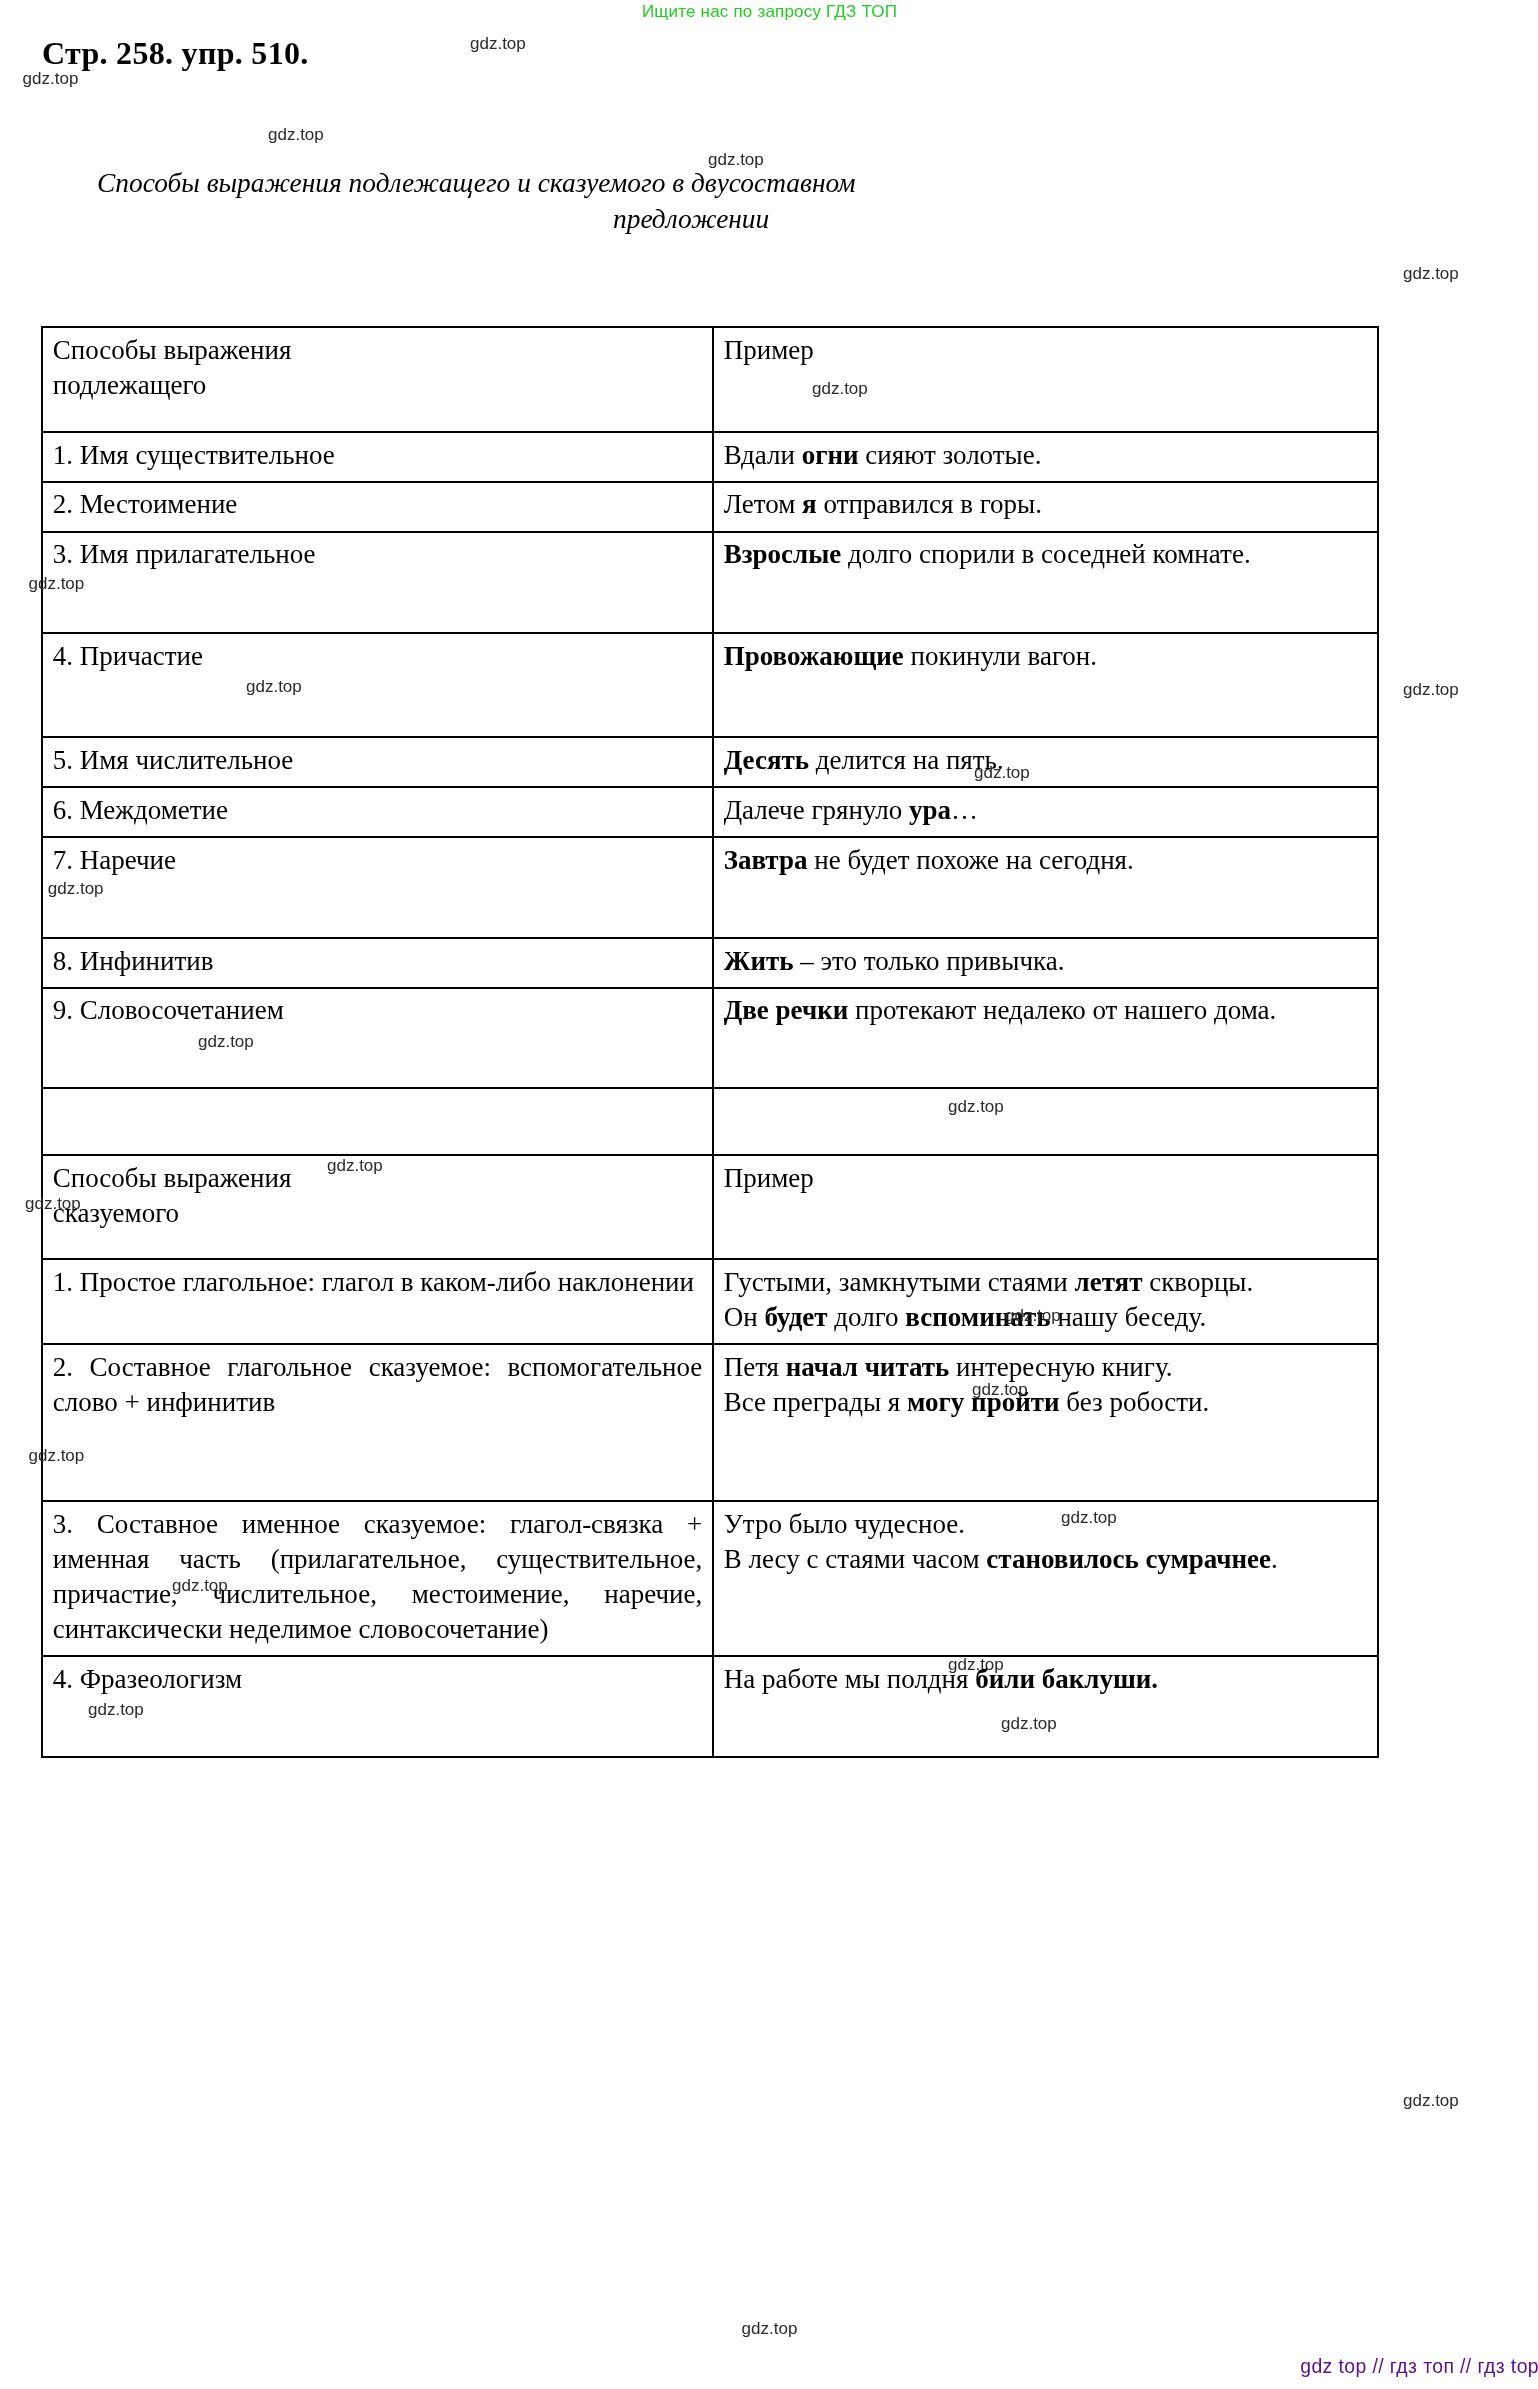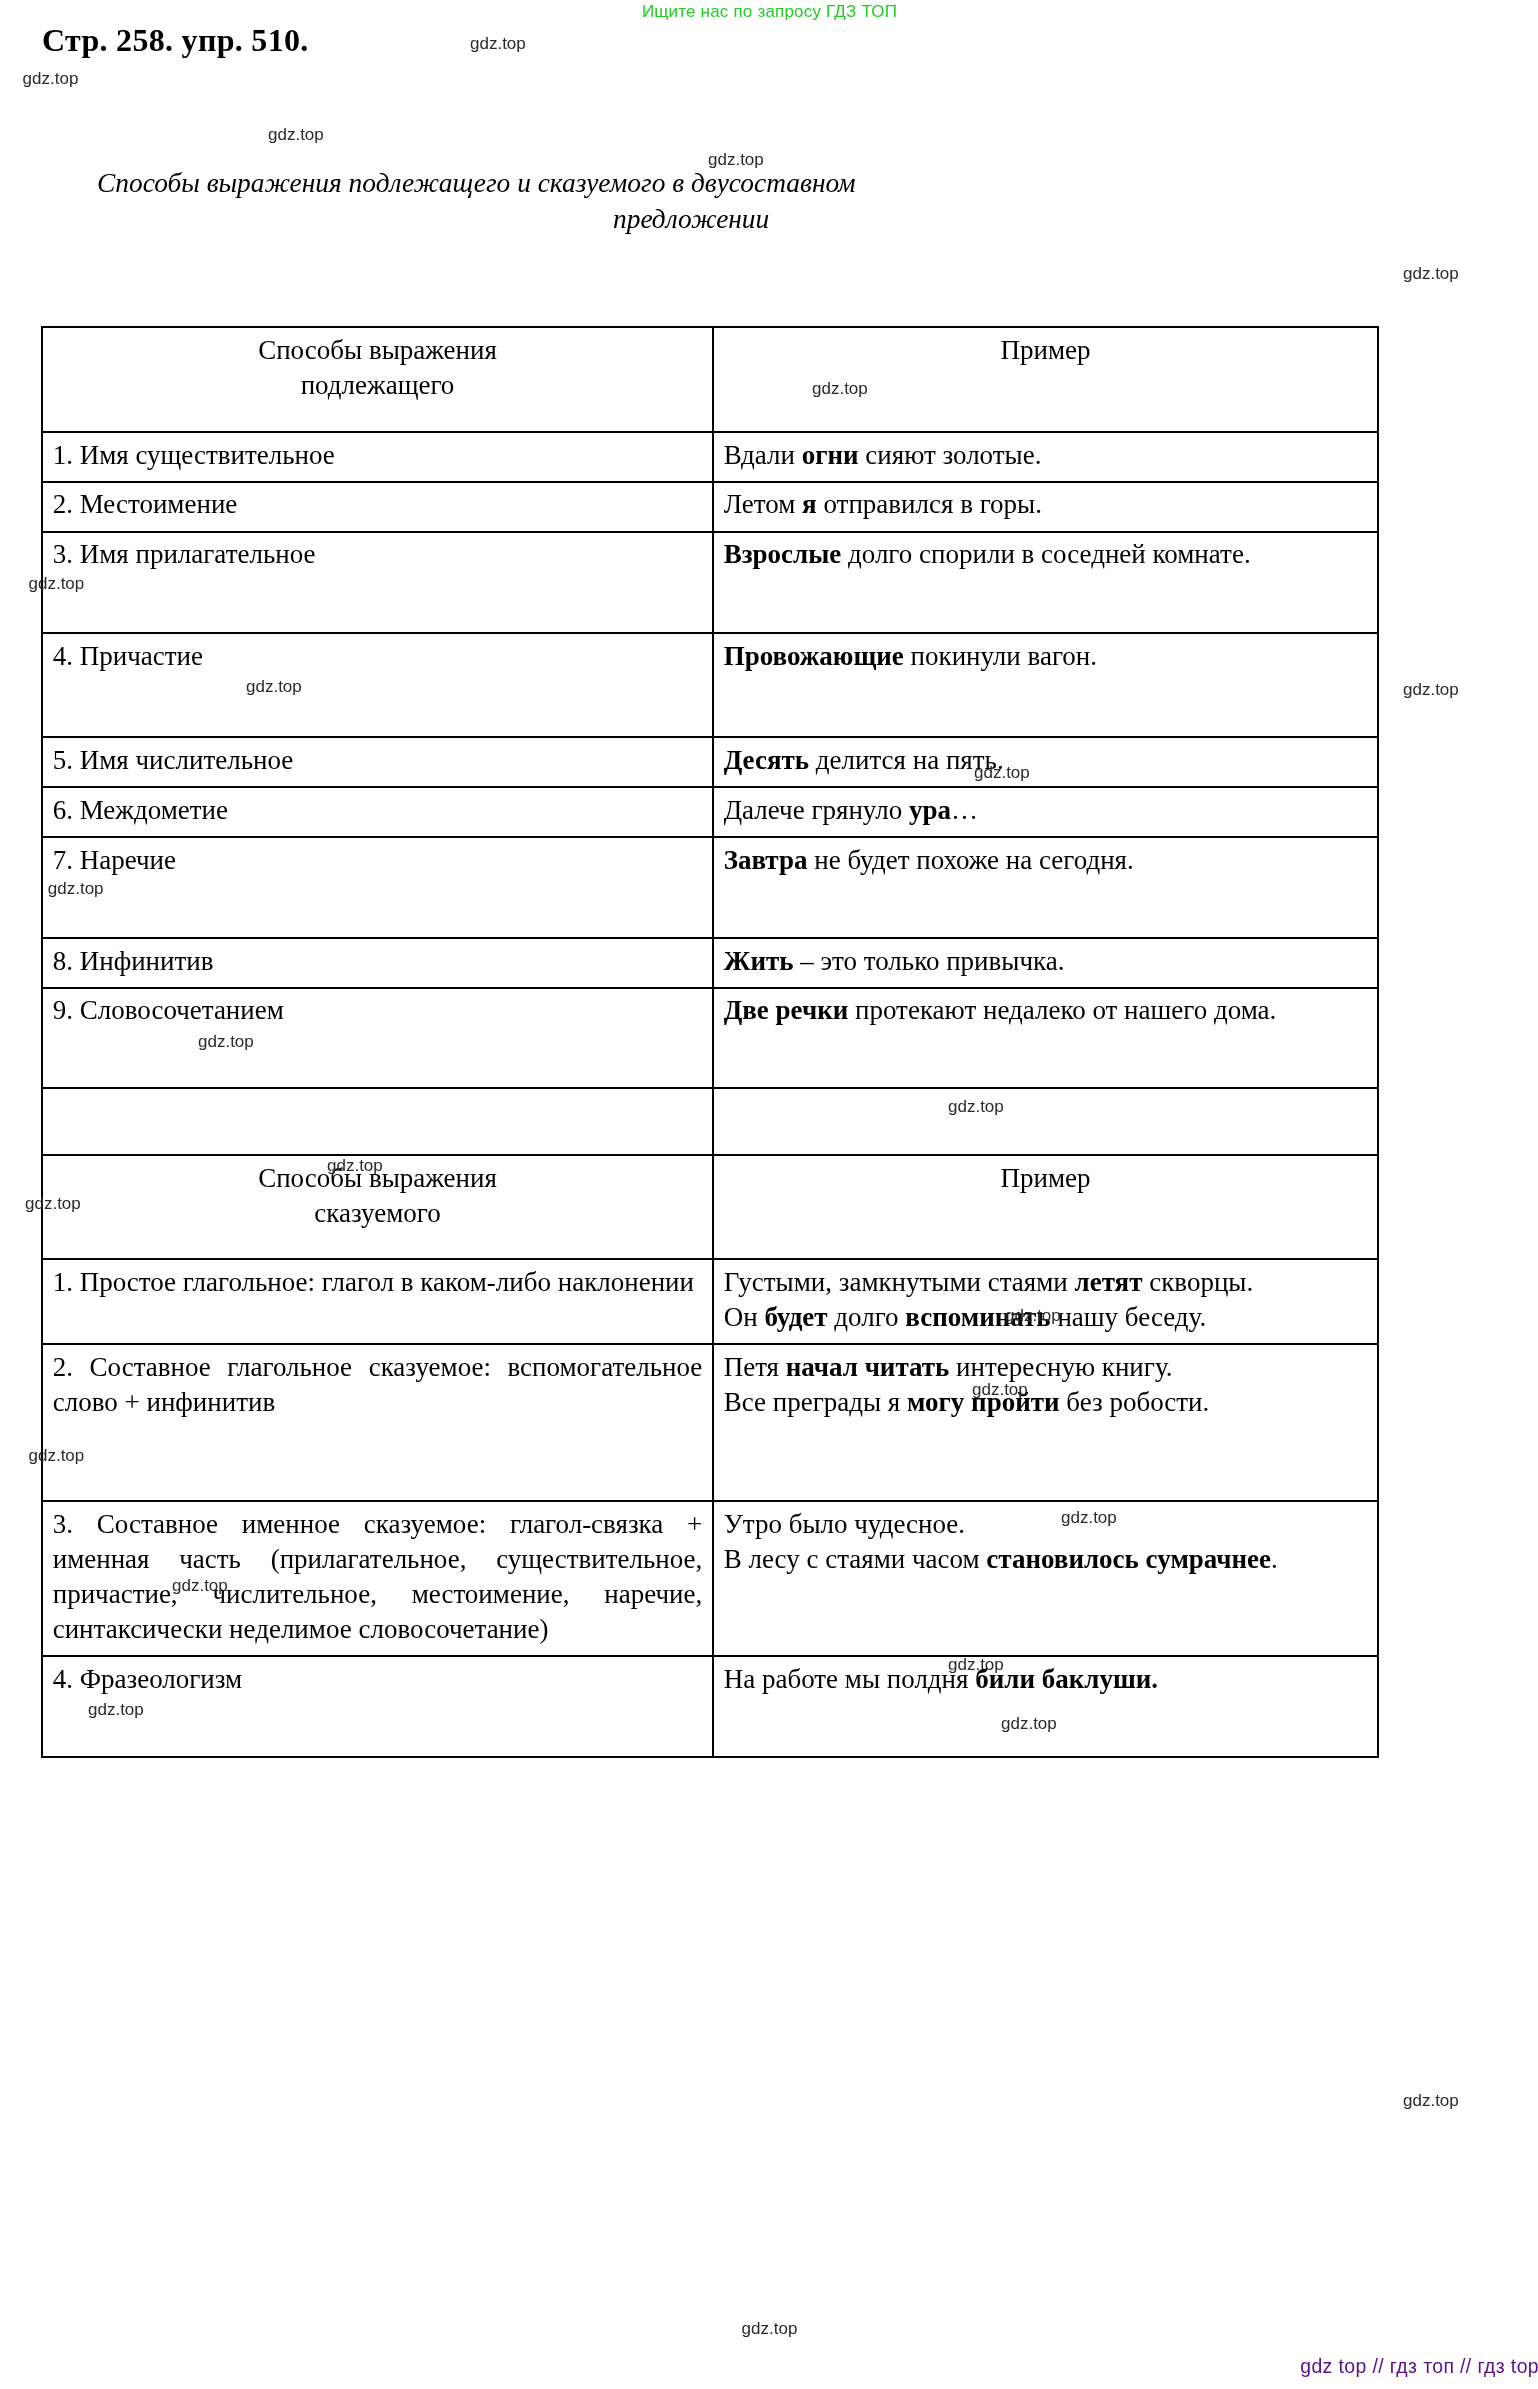--- a/index.html
+++ b/index.html
@@ -26,21 +26,21 @@
     font-family:"Liberation Sans", sans-serif;
     font-size:17px;
     color:#22cc22;
     letter-spacing:0.2px;
     white-space:nowrap;
   }
 
   
   .ex-title{
     position:absolute;
-    top:22px; left:42px;
+    top:35px; left:42px;
     font-size:32px;
     font-weight:bold;
     letter-spacing:0.3px;
   }
 
   
   .heading{
     position:absolute;
     top:165px; left:97px;
     width:1356px;
@@ -76,21 +76,21 @@
   table.grid td{
     border:2.4px solid #000;
     vertical-align:top;
     padding:4.8px 9.7px 8px 9.7px;
     font-size:27px;
     line-height:1.30;
   }
   col.c1{width:671px;}
   col.c2{width:665px;}
 
-  td.center{text-align:center;}
+  td.center{}
   td.just{text-align:justify; text-align-last:left;}
   td.just-f{text-align:justify;}
   td.spacer{height:52px;}
 
   b{font-weight:bold;}
 
   
   td{position:relative;}
   .cell-wm{
     position:absolute;

